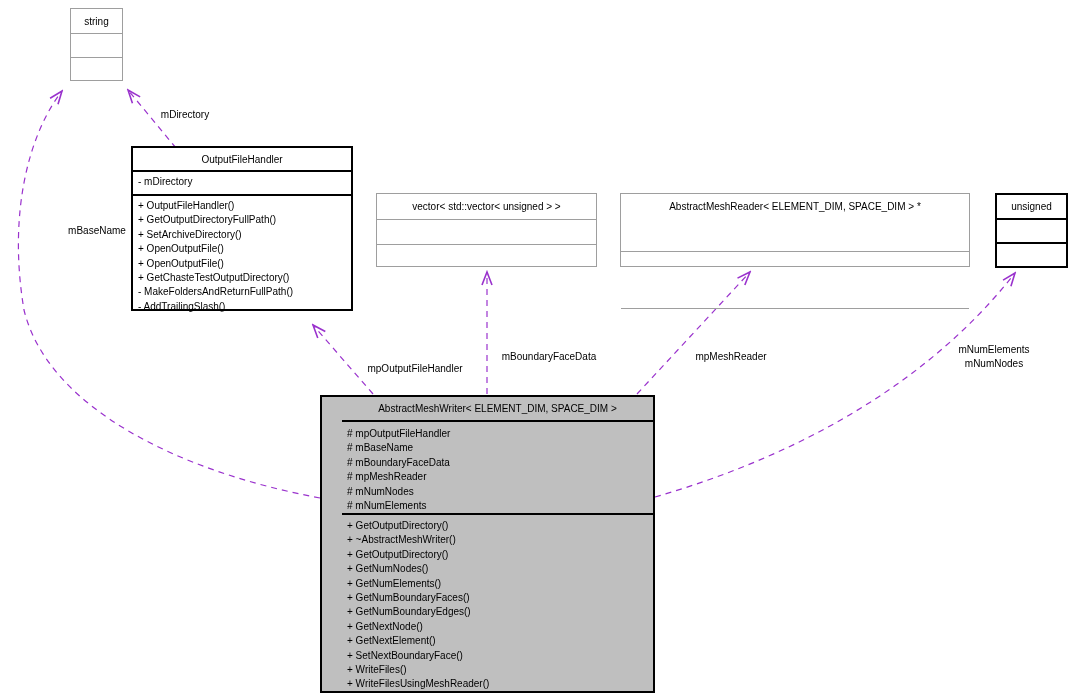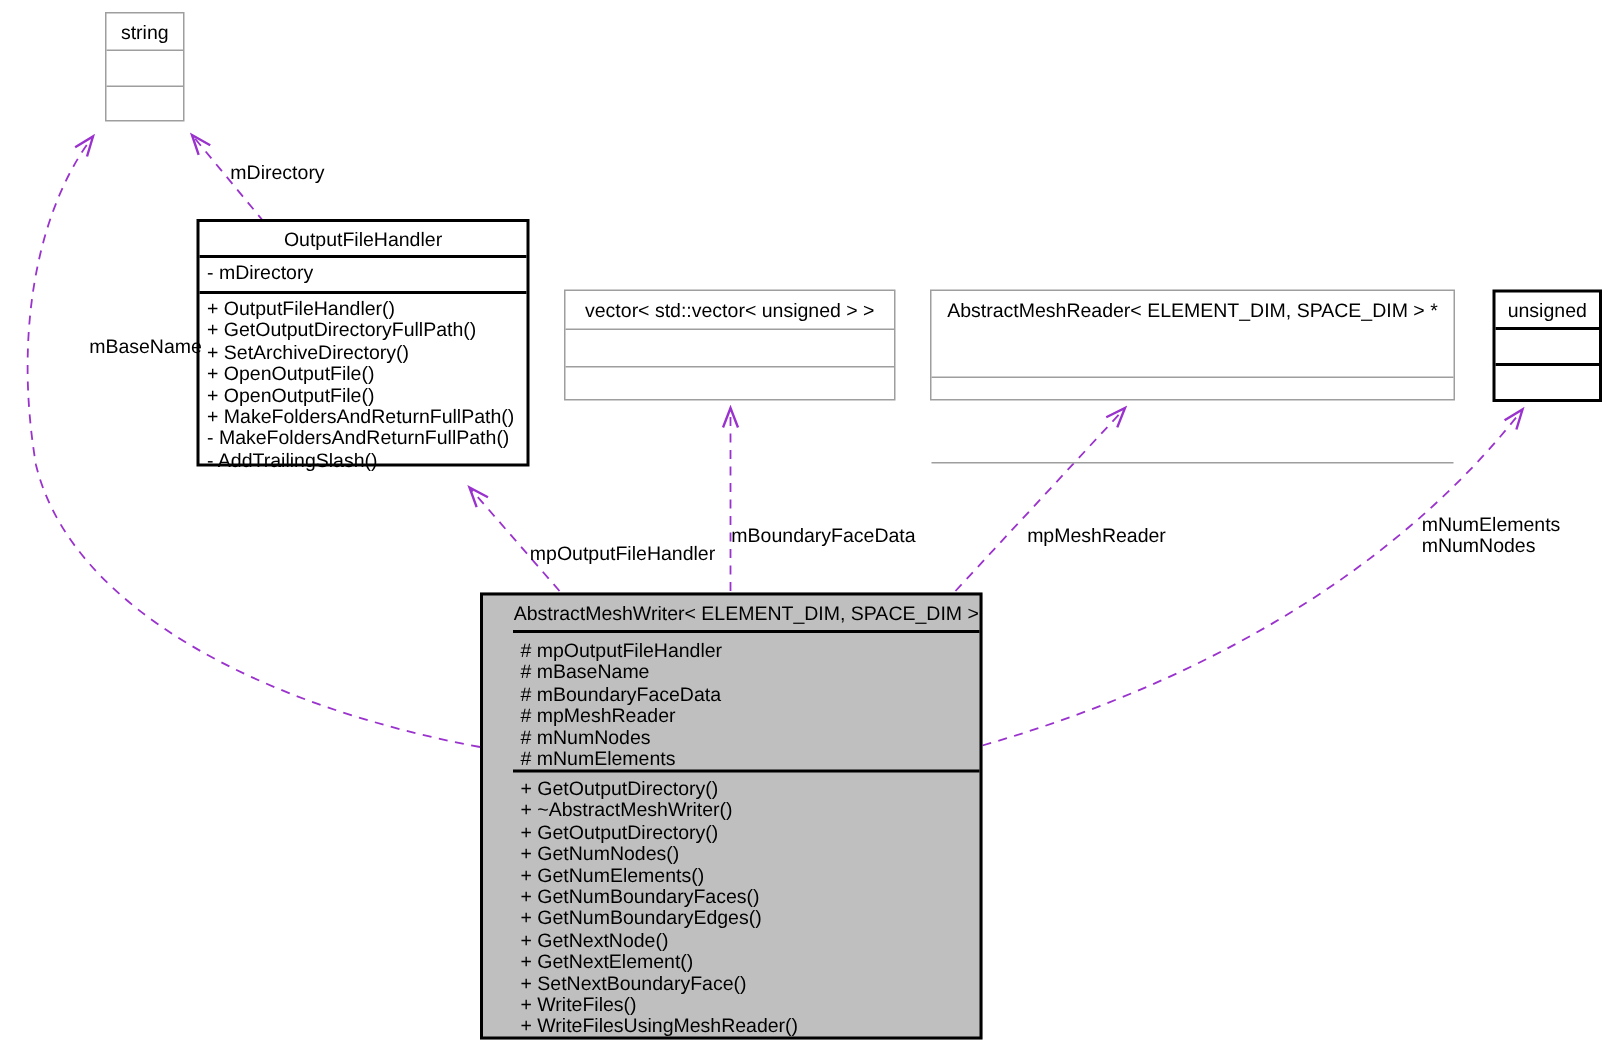--- a/index.html
+++ b/index.html
@@ -2,21 +2,21 @@
 <html><head>
 <meta charset="utf-8">
 <style>
   html, body { margin: 0; padding: 0; background: #ffffff; }
   .canvas {
     position: relative;
     width: 1073px;
     height: 699px;
     background: #ffffff;
     font-family: "Liberation Sans", "DejaVu Sans", sans-serif;
-    font-size: 13px;
+    font-size: 10px;
     color: #000;
     overflow: hidden;
   }
   svg.edge-layer {
     position: absolute;
     left: 0; top: 0;
     width: 1073px; height: 699px;
     pointer-events: none;
   }
   .node {
@@ -49,20 +49,21 @@
   }
   .member {
     line-height: 14.4px;
     white-space: nowrap;
   }
   .elabel {
     position: absolute;
     transform: translate(-50%, -50%);
     white-space: nowrap;
     line-height: 14px;
+    text-align: center;
   }
 </style>
 </head>
 <body>
 
 <div class="canvas">
 
   <svg class="edge-layer" viewBox="0 0 1073 699">
     <defs>
       <marker id="openarrow" markerUnits="userSpaceOnUse" markerWidth="16" markerHeight="14" refX="14" refY="6" orient="auto">
@@ -89,21 +90,21 @@
     <div class="title" style="height:22px;">OutputFileHandler</div>
     <div class="comp" style="height:24px;">
         <div class="member">- mDirectory</div>
       </div>
     <div class="comp" style="height:122px;">
         <div class="member">+ OutputFileHandler()</div>
         <div class="member">+ GetOutputDirectoryFullPath()</div>
         <div class="member">+ SetArchiveDirectory()</div>
         <div class="member">+ OpenOutputFile()</div>
         <div class="member">+ OpenOutputFile()</div>
-        <div class="member">+ MakeFoldersAndReturnFullPath()</div>
+        <div class="member">+ GetChasteTestOutputDirectory()</div>
         <div class="member">- MakeFoldersAndReturnFullPath()</div>
         <div class="member">- AddTrailingSlash()</div>
       </div>
   </div>
 
   <div class="node plain" style="left:376px; top:193px; width:221px; height:74px;">
     <div class="title" style="height:25px;">vector&lt; std::vector&lt; unsigned &gt; &gt;</div>
     <div class="comp" style="height:25px;"></div>
     <div class="comp" style="height:24px;"></div>
   </div>

